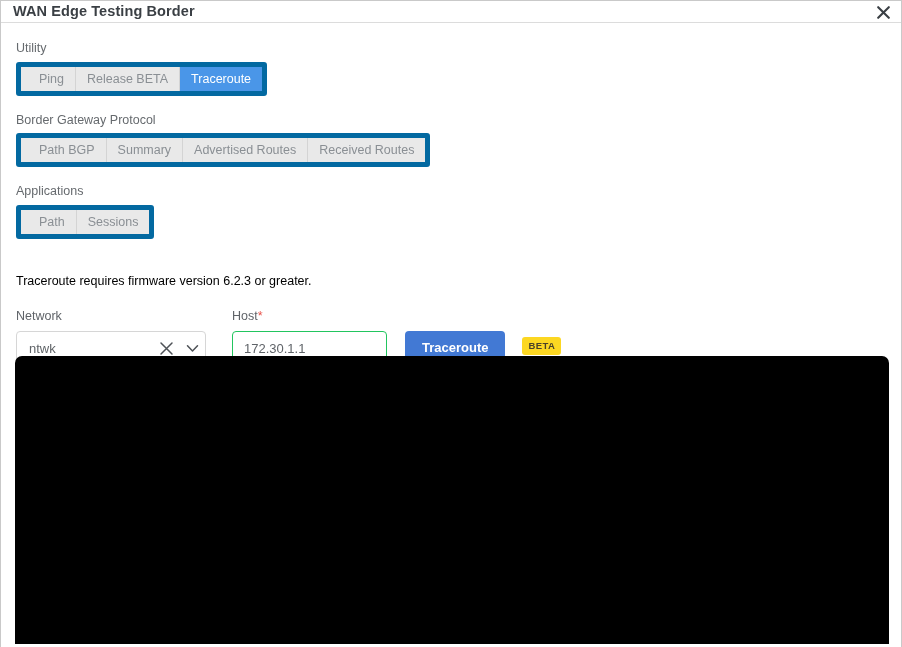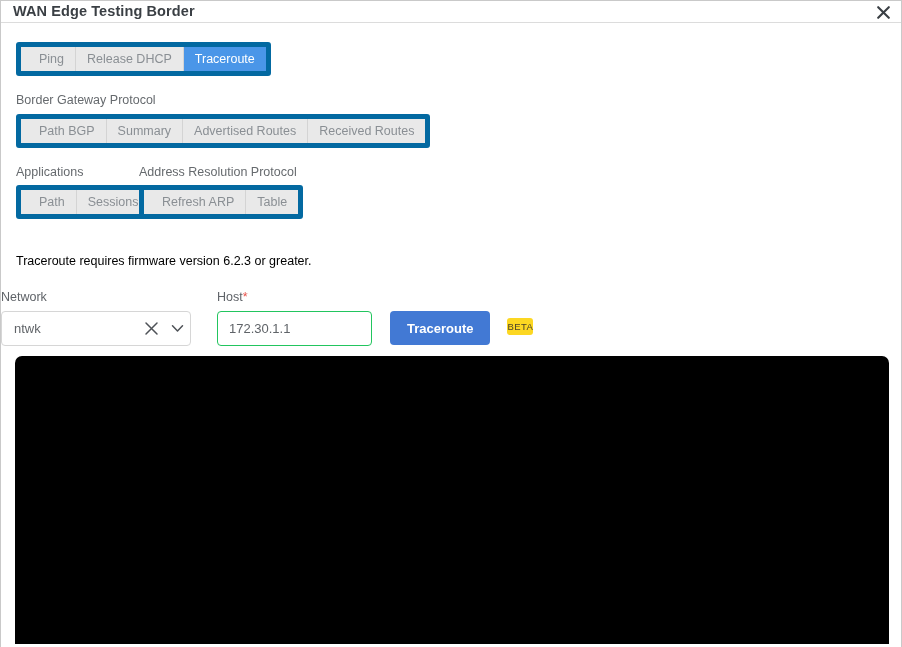--- a/index.html
+++ b/index.html
@@ -167,24 +167,24 @@
     font-size: 13px;
     font-weight: bold;
     cursor: pointer;
     white-space: nowrap;
   }
 
   .beta-badge {
     background: #fcd722;
     color: #4a4129;
     font-size: 9.5px;
-    font-weight: normal;
+    font-weight: bold;
     letter-spacing: 0.4px;
     border-radius: 3px;
-    padding: 4px 0;
+    padding: 4px 6px;
     line-height: 1;
     display: inline-block;
   }
 
   .console {
     position: absolute;
     left: 14px;
     top: 355px;
     width: 874px;
     height: 288px;
@@ -202,23 +202,24 @@
     <div class="close-btn">
       <svg width="13" height="13" viewBox="0 0 13 13" aria-hidden="true">
         <path d="M1.2 1.2 L11.8 11.8 M11.8 1.2 L1.2 11.8" stroke="#3a3f44" stroke-width="2.1" stroke-linecap="round"></path>
       </svg>
     </div>
   </div>
 
   <div class="content">
 
     <div class="group" style="margin-top:19px;">
+      <div class="group-label">Utility</div>
       <div class="btn-group">
         <button class="seg">Ping</button>
-        <button class="seg">Release DHCP</button>
+        <button class="seg">Release BETA</button>
         <button class="seg active">Traceroute</button>
       </div>
     </div>
 
     <div class="group" style="margin-top:18px;">
       <div class="group-label">Border Gateway Protocol</div>
       <div class="btn-group">
         <button class="seg">Path BGP</button>
         <button class="seg">Summary</button>
         <button class="seg">Advertised Routes</button>
@@ -227,32 +228,25 @@
     </div>
 
     <div class="row-flex" style="margin-top:18px;">
       <div class="group" style="width:123px;">
         <div class="group-label">Applications</div>
         <div class="btn-group">
           <button class="seg">Path</button>
           <button class="seg">Sessions</button>
         </div>
       </div>
-      <div class="group" style="margin-left:0;">
-        <div class="group-label">Address Resolution Protocol</div>
-        <div class="btn-group">
-          <button class="seg">Refresh ARP</button>
-          <button class="seg">Table</button>
-        </div>
-      </div>
     </div>
 
     <div class="warn-text" style="margin-top:36px;">Traceroute requires firmware version 6.2.3 or greater.</div>
 
-    <div class="row-flex" style="margin-top:23px; align-items:flex-end;">
+    <div class="row-flex" style="margin-top:23px; margin-left:15px; align-items:flex-end;">
 
       <div style="width:205px;">
         <div class="field-label">Network</div>
         <div class="select-box">
           <div class="select-value">ntwk</div>
           <div class="sel-icon">
             <svg width="15" height="15" viewBox="0 0 15 15" aria-hidden="true">
               <path d="M2 2 L13 13 M13 2 L2 13" stroke="#4e5257" stroke-width="1.5" stroke-linecap="round"></path>
             </svg>
           </div>

